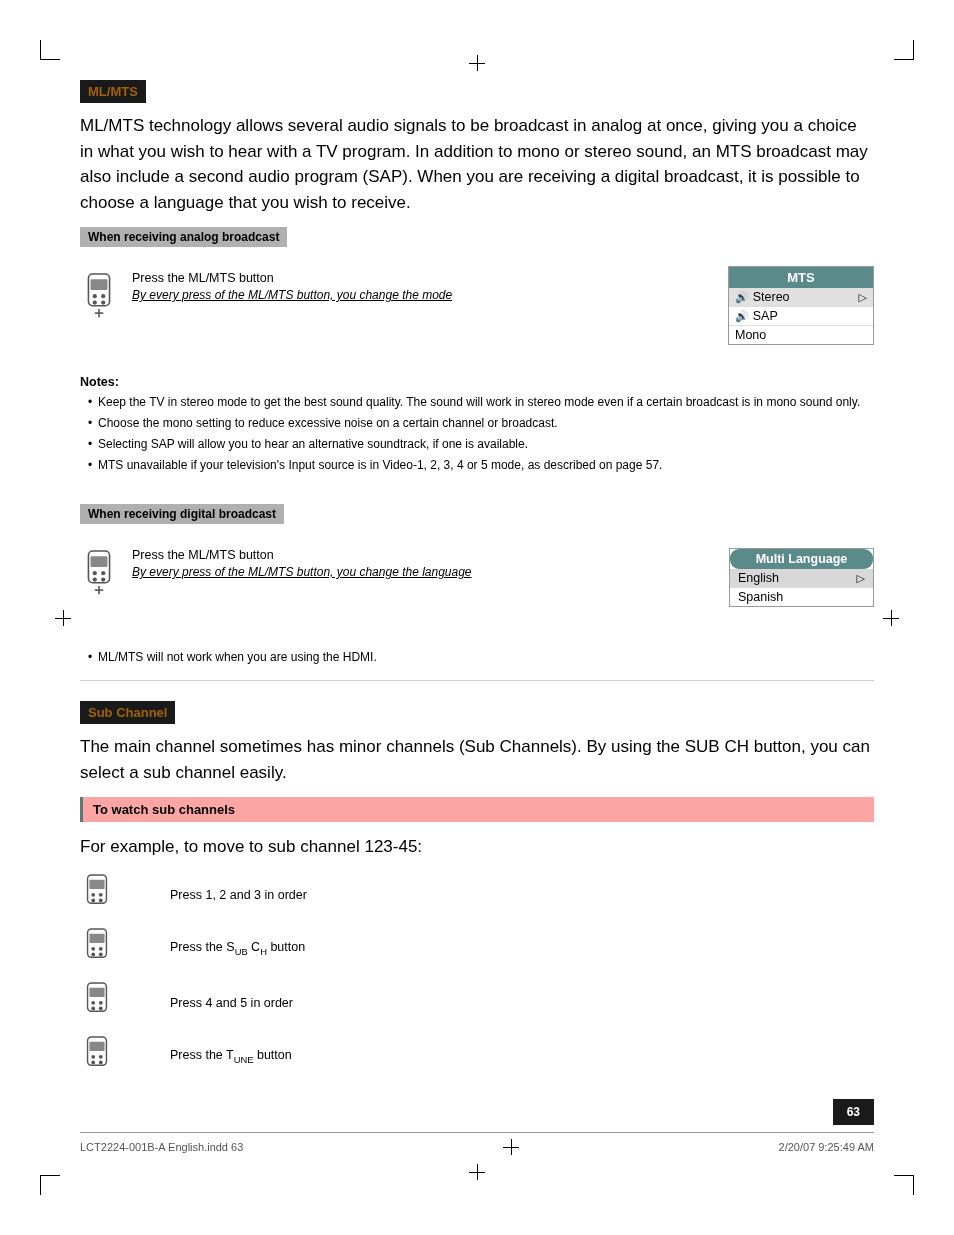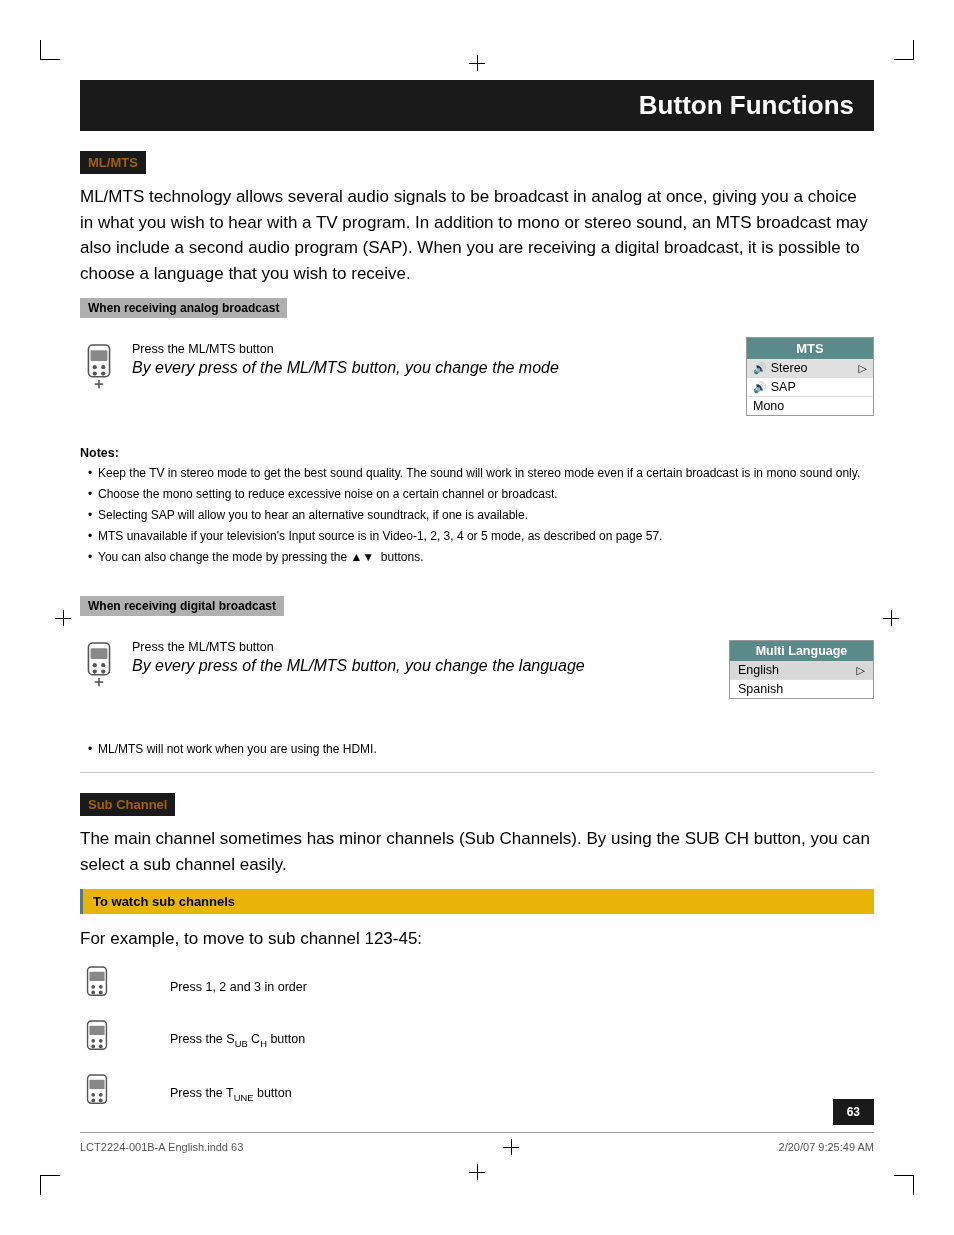--- a/index.html
+++ b/index.html
@@ -137,29 +137,30 @@
       flex: 1;
     }
 
     .press-text {
       font-size: 12.5px;
       margin-bottom: 3px;
     }
 
     .italic-text {
       font-style: italic;
-      font-size: 16px;
+      font-size: 12px;
+      text-decoration: underline;
     }
 
     
     .mts-panel {
       position: absolute;
       right: 0;
       top: -5px;
-      width: 128px;
+      width: 146px;
       border: 1px solid #999;
     }
     .mts-panel-header {
       background: #5a8a8a;
       color: #fff;
       text-align: center;
       font-size: 13px;
       font-weight: bold;
       padding: 3px 0;
     }
@@ -194,20 +195,21 @@
       width: 145px;
       border: 1px solid #999;
     }
     .ml-panel-header {
       background: #5a8a8a;
       color: #fff;
       text-align: center;
       font-size: 12.5px;
       font-weight: bold;
       padding: 3px 0;
+      border-radius: 9px;
     }
     .ml-row {
       display: flex;
       align-items: center;
       padding: 2px 8px;
       font-size: 12.5px;
       border-bottom: 1px solid #ddd;
       background: #fff;
     }
     .ml-row.highlighted {
@@ -224,21 +226,21 @@
       font-size: 12.5px;
       background: #fff;
     }
 
     
     .sub-channel-section {
       margin-top: 20px;
     }
 
     .to-watch-box {
-      background: #eab308;
+      background: #fca5a5;
       border-left: 3px solid #5a7a7a;
       padding: 5px 10px;
       font-weight: bold;
       font-size: 13px;
       margin-bottom: 12px;
     }
 
     
     .step-row {
       display: flex;
@@ -295,21 +297,20 @@
 <div class="corner-mark corner-bl"></div>
 <div class="corner-mark corner-br"></div>
 
 <div class="crosshair crosshair-top"></div>
 <div class="crosshair crosshair-bottom"></div>
 <div class="crosshair crosshair-left"></div>
 <div class="crosshair crosshair-right"></div>
 
 <div class="content">
 
-  <div class="page-title-bar">Button Functions</div>
 
   <div>
     <div class="section-header">ML/MTS</div>
 
     <p class="body-text">ML/MTS technology allows several audio signals to be broadcast in analog at once, giving you a choice in what you wish to hear with a TV program. In addition to mono or stereo sound, an MTS broadcast may also include a second audio program (SAP).  When you are receiving a digital broadcast, it is possible to choose a language that you wish to receive.</p>
 
     
     <div>
       <div class="subsection-header">When receiving analog broadcast</div>
 
@@ -351,21 +352,20 @@
       </div>
     </div>
 
     
     <div class="notes-section">
       <div class="notes-label">Notes:</div>
       <div class="note-item">Keep the TV in stereo mode to get the best sound quality. The sound will work in stereo mode even if a certain broadcast is in mono sound only.</div>
       <div class="note-item">Choose the mono setting to reduce excessive noise on a certain channel or broadcast.</div>
       <div class="note-item">Selecting SAP will allow you to hear an alternative soundtrack, if one is available.</div>
       <div class="note-item">MTS unavailable if your television's Input source is in Video-1, 2, 3, 4 or 5 mode, as described on page 57.</div>
-      <div class="note-item">You can also change the mode by pressing the ▲▼&nbsp; buttons.</div>
     </div>
 
     
     <div>
       <div class="subsection-header">When receiving digital broadcast</div>
 
       <div class="broadcast-row" style="position:relative; min-height:80px;">
 
         <div class="remote-icon">
           <svg viewBox="0 0 36 50" xmlns="http://www.w3.org/2000/svg">
@@ -434,32 +434,45 @@
           <rect x="10" y="6" width="16" height="10" rx="1" fill="#888"></rect>
           <circle cx="14" cy="22" r="2" fill="#555"></circle>
           <circle cx="22" cy="22" r="2" fill="#555"></circle>
           <circle cx="14" cy="28" r="2" fill="#555"></circle>
           <circle cx="22" cy="28" r="2" fill="#555"></circle>
         </svg>
       </div>
       <span class="step-text">Press the S<sub>UB</sub> C<sub>H</sub> button</span>
     </div>
 
-
     <div class="step-row">
       <div class="remote-icon" style="width:34px; height:44px;">
         <svg viewBox="0 0 36 50" xmlns="http://www.w3.org/2000/svg">
           <rect x="8" y="1" width="20" height="30" rx="4" ry="4" fill="none" stroke="#555" stroke-width="1.5"></rect>
           <rect x="10" y="6" width="16" height="10" rx="1" fill="#888"></rect>
           <circle cx="14" cy="22" r="2" fill="#555"></circle>
           <circle cx="22" cy="22" r="2" fill="#555"></circle>
           <circle cx="14" cy="28" r="2" fill="#555"></circle>
           <circle cx="22" cy="28" r="2" fill="#555"></circle>
         </svg>
       </div>
+      <span class="step-text">Press 4 and 5 in order</span>
+    </div>
+
+    <div class="step-row">
+      <div class="remote-icon" style="width:34px; height:44px;">
+        <svg viewBox="0 0 36 50" xmlns="http://www.w3.org/2000/svg">
+          <rect x="8" y="1" width="20" height="30" rx="4" ry="4" fill="none" stroke="#555" stroke-width="1.5"></rect>
+          <rect x="10" y="6" width="16" height="10" rx="1" fill="#888"></rect>
+          <circle cx="14" cy="22" r="2" fill="#555"></circle>
+          <circle cx="22" cy="22" r="2" fill="#555"></circle>
+          <circle cx="14" cy="28" r="2" fill="#555"></circle>
+          <circle cx="22" cy="28" r="2" fill="#555"></circle>
+        </svg>
+      </div>
       <span class="step-text">Press the T<sub>UNE</sub> button</span>
     </div>
   </div>
 
   <div class="page-number-box">63</div>
 
   <div class="bottom-bar">
     <span>LCT2224-001B-A English.indd   63</span>
     <div class="crosshair" style="position:relative;"></div>
     <span>2/20/07   9:25:49 AM</span>

